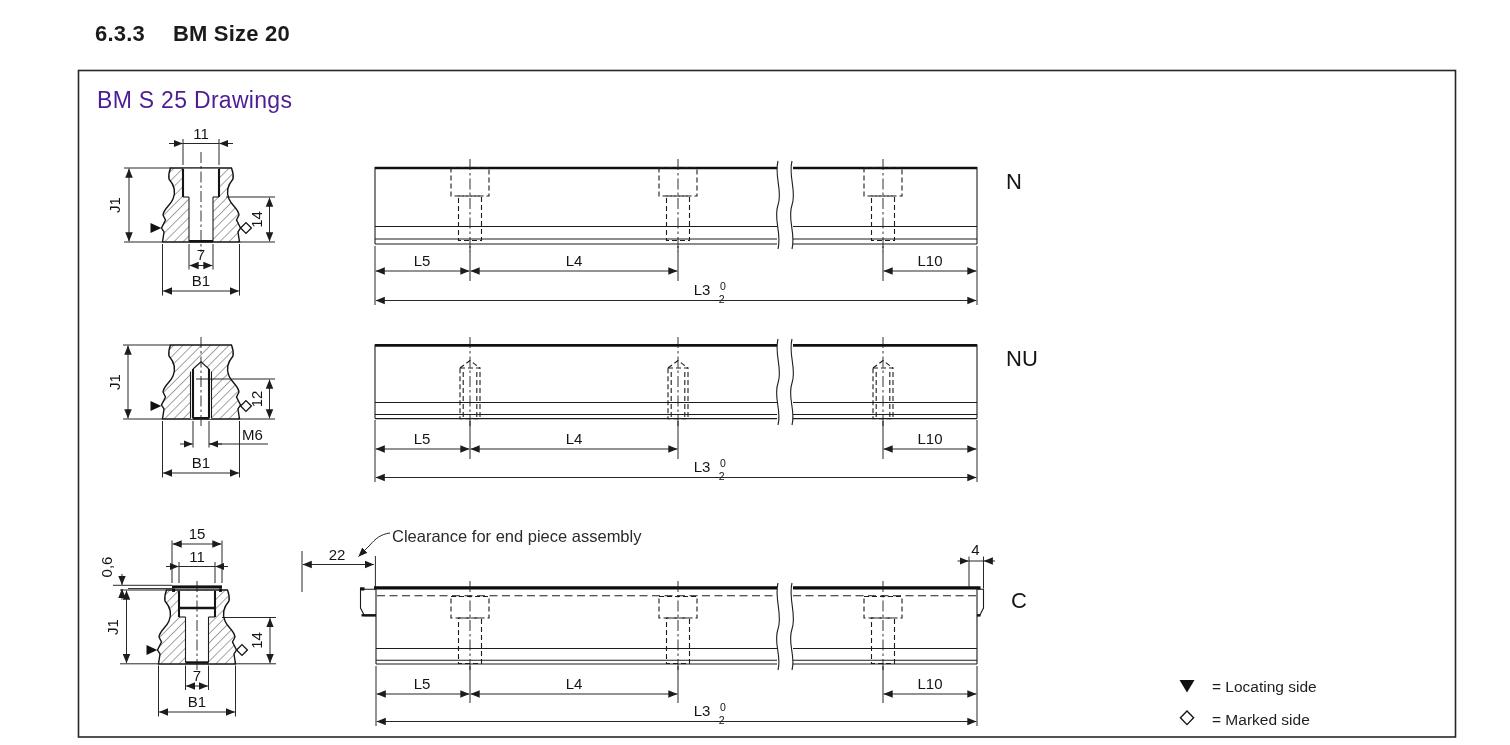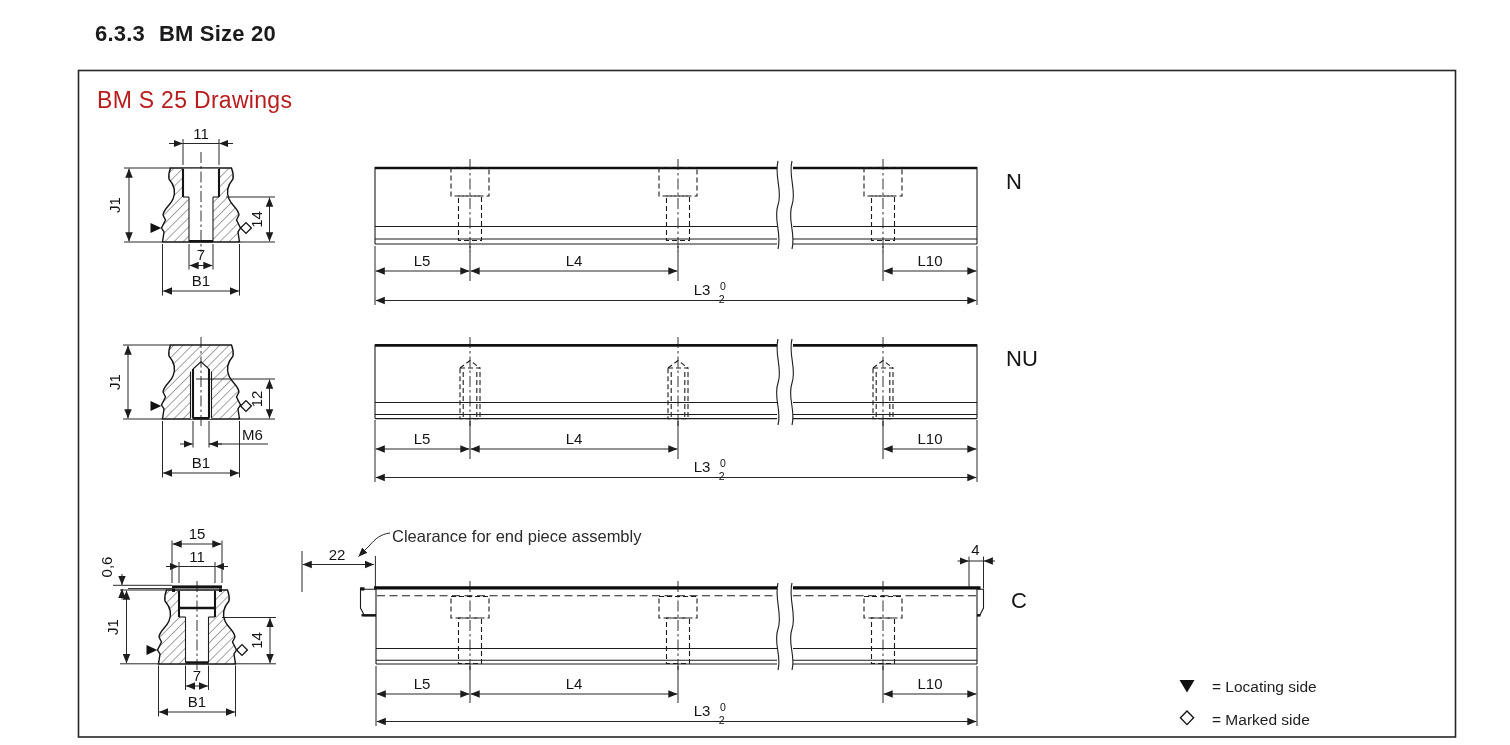--- a/index.html
+++ b/index.html
@@ -1,22 +1,22 @@
 <!DOCTYPE html>
 <html><head>
 <meta charset="utf-8">
 <style>
   html,body{margin:0;padding:0;background:#ffffff;}
   .page{position:relative;width:1510px;height:745px;background:#fff;overflow:hidden;
         font-family:"Liberation Sans",sans-serif;}
   .doc-title{position:absolute;left:95px;top:21px;font-size:22px;font-weight:700;
              color:#1b1b1d;letter-spacing:.2px;}
-  .doc-title .num{margin-right:14px;}
+  .doc-title .num{margin-right:28px;}
   .panel-title{position:absolute;left:97px;top:87px;font-size:23px;font-weight:400;
-               color:#b91c1c;letter-spacing:.3px;text-align:right;}
+               color:#4c1d95;letter-spacing:.3px;text-align:right;}
   svg{position:absolute;left:0;top:0;}
   svg text{font-family:"Liberation Sans",sans-serif;fill:#141414;}
   .s  {stroke:#1c1c1c;stroke-width:1.1;fill:none;}
   .s2 {stroke:#141414;stroke-width:2.1;fill:none;}
   .s25{stroke:#141414;stroke-width:2.4;fill:none;}
   .thick{stroke:#111;stroke-width:2.6;fill:none;}
   .cover{stroke:#0c0c0c;stroke-width:3.2;fill:none;}
   .dash{stroke:#1c1c1c;stroke-width:1.1;fill:none;stroke-dasharray:5 3;}
   .dashl{stroke:#1c1c1c;stroke-width:1.05;fill:none;stroke-dasharray:8 4.5;}
   .cl {stroke:#1c1c1c;stroke-width:.9;fill:none;stroke-dasharray:11 3 2.5 3;}

